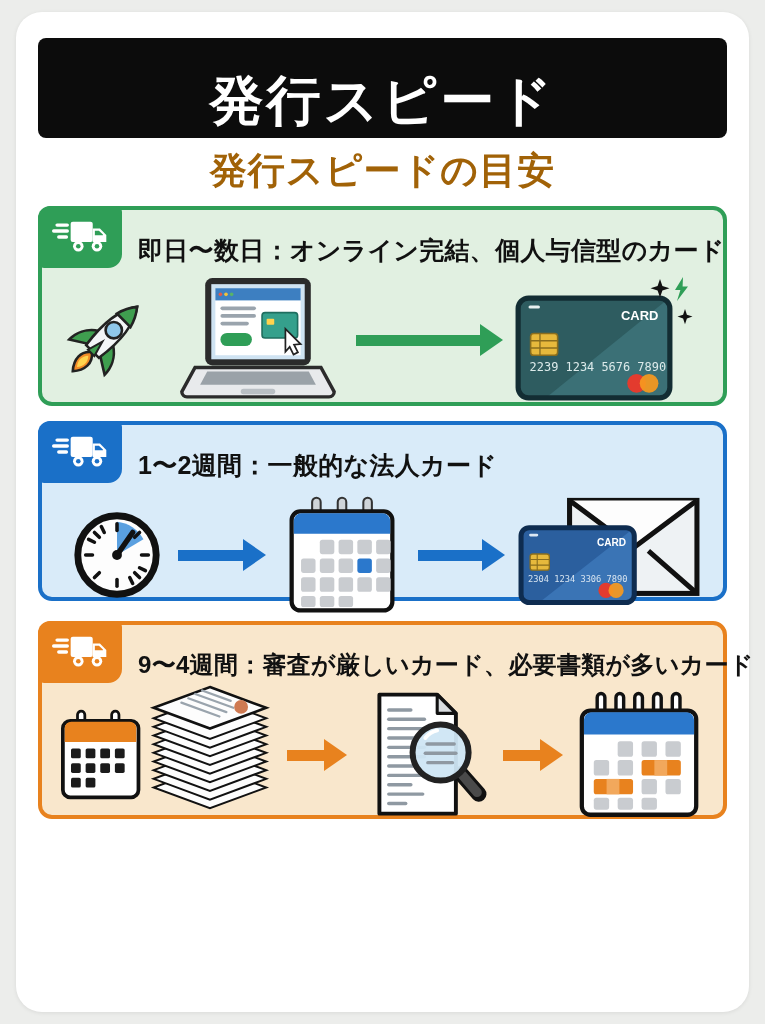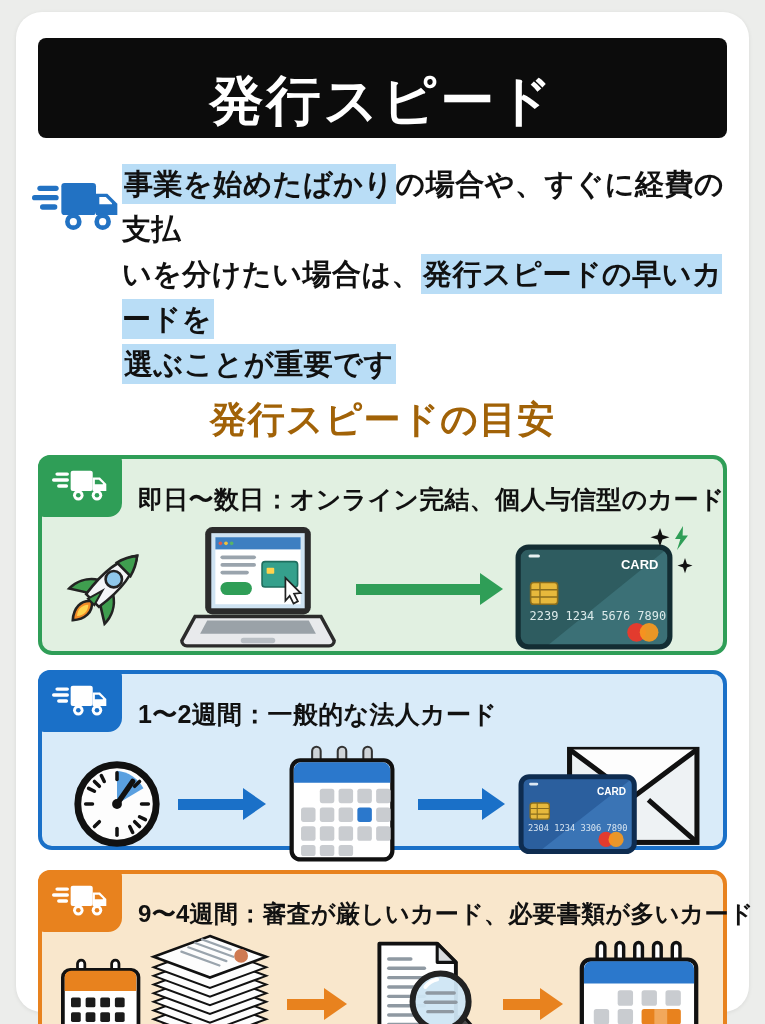--- a/index.html
+++ b/index.html
@@ -72,32 +72,20 @@
     </symbol>
   </defs>
 </svg>
 
 <div class="card">
 
   <div class="banner">
     <h1>発行スピード</h1>
   </div>
 
-  <div class="intro">
-    <div class="intro-truck">
-      <svg viewBox="0 0 66 44">
-          <use href="#truck"></use>
-        </svg>
-    </div>
-    <p class="intro-text">
-      <span class="hl">事業を始めたばかり</span><span>の場合や、すぐに経費の支払</span><br>
-      <span>いを分けたい場合は、</span><span class="hl">発行スピードの早いカードを</span><br>
-      <span class="hl">選ぶことが重要です</span>
-    </p>
-  </div>
 
   <h2 class="section-title">発行スピードの目安</h2>
 
   <section class="tier green">
     <div class="badge">
       <svg viewBox="0 0 66 44">
           <use href="#truck"></use>
         </svg>
     </div>
     <div class="tier-title">即日〜数日：オンライン完結、個人与信型のカード</div>

